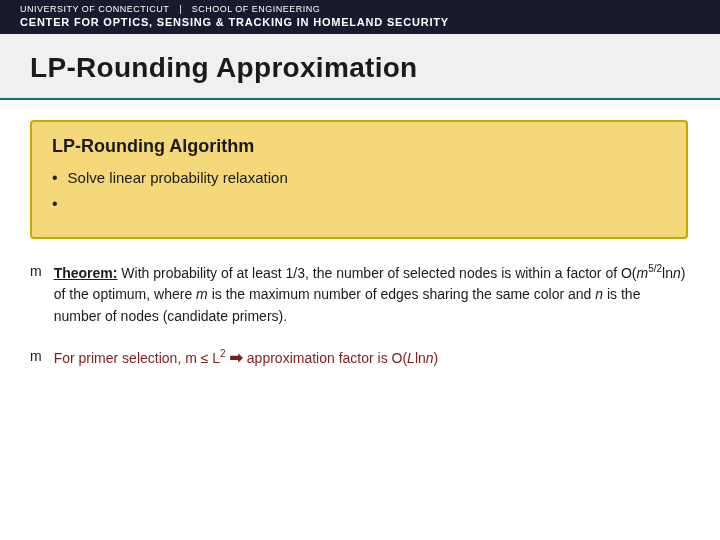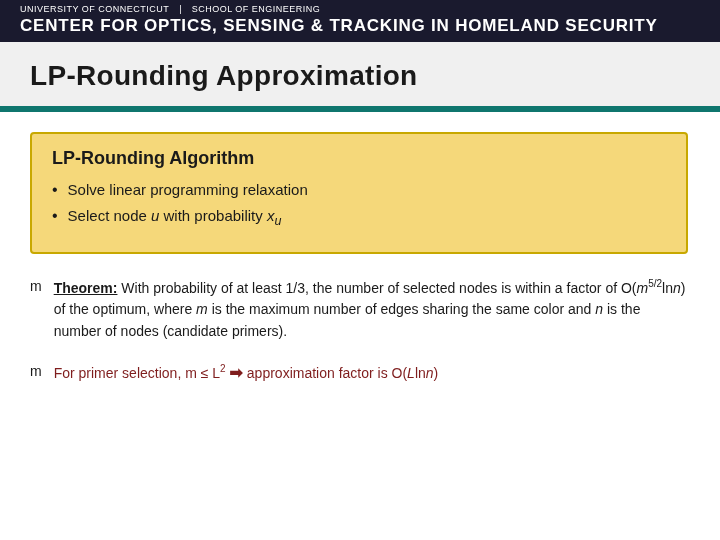--- a/index.html
+++ b/index.html
@@ -29,32 +29,32 @@
       letter-spacing: 0.5px;
       font-weight: normal;
       text-transform: uppercase;
     }
     .header-divider {
       color: #ffffff;
       font-size: 9px;
     }
     .header-bottom {
       color: #ffffff;
-      font-size: 17px;
+      font-size: 11px;
       font-weight: bold;
       letter-spacing: 0.8px;
       text-transform: uppercase;
       padding-bottom: 4px;
     }
 
     
     .title-area {
       background: #f0f0f0;
       padding: 18px 30px 14px 30px;
-      border-bottom: 6px solid #0f766e;
+      border-bottom: 2px solid #0f766e;
     }
     .slide-title {
       font-size: 28px;
       font-weight: bold;
       color: #1a1a1a;
       font-family: Arial, sans-serif;
       letter-spacing: 0.3px;
     }
 
     
@@ -154,25 +154,24 @@
 <div class="title-area">
   <div class="slide-title">LP-Rounding Approximation</div>
 </div>
 
 <div class="content-area">
 
   <div class="algorithm-box">
     <div class="algorithm-title">LP-Rounding Algorithm</div>
     <div class="algorithm-item">
       <span class="bullet">•</span>
-      <span>Solve linear programming relaxation</span>
+      <span>Solve linear probability relaxation</span>
     </div>
     <div class="algorithm-item">
       <span class="bullet">•</span>
-      <span>Select node <em>u</em> with probability <em>x<sub>u</sub></em></span>
     </div>
   </div>
 
   <div class="theorem-section">
     <span class="bullet-circle">m</span>
     <div class="theorem-text">
       <span class="theorem-label">Theorem:</span>
       With probability of at least 1/3, the number of selected nodes is within a factor of O(<em>m</em><sup>5/2</sup>ln<em>n</em>) of the optimum, where <em>m</em> is the maximum number of edges sharing the same color and <em>n</em> is the number of nodes (candidate primers).
     </div>
   </div>

